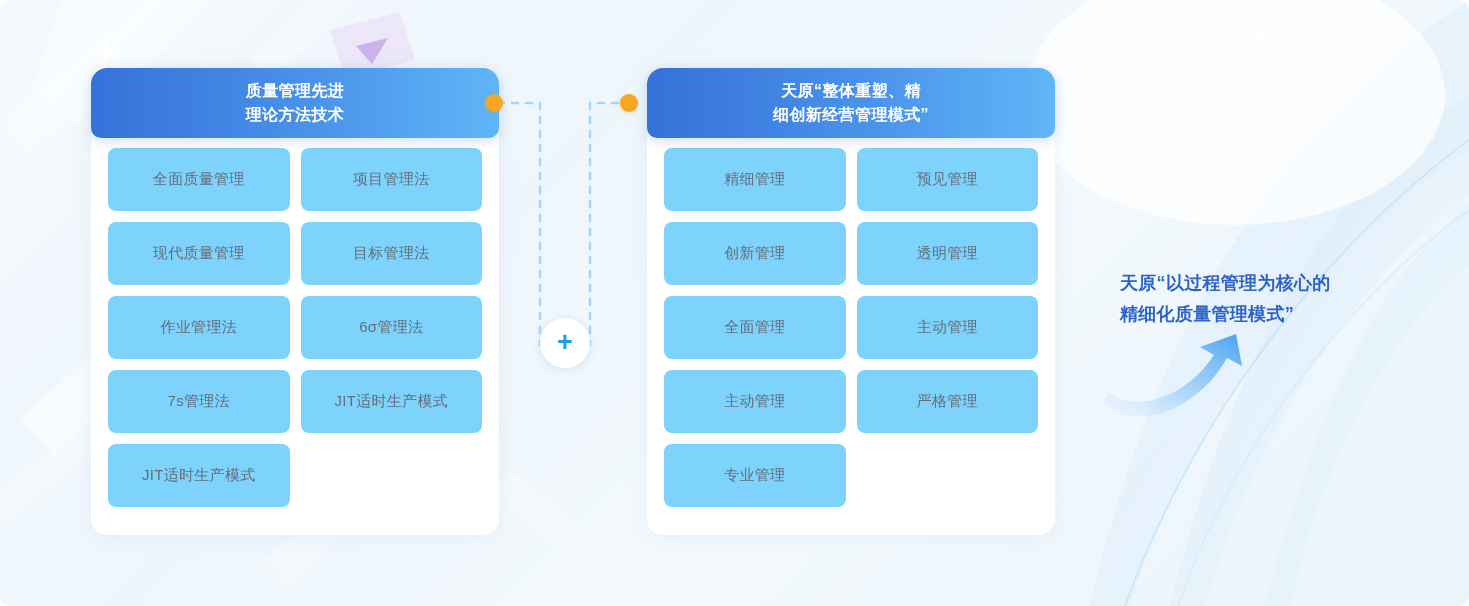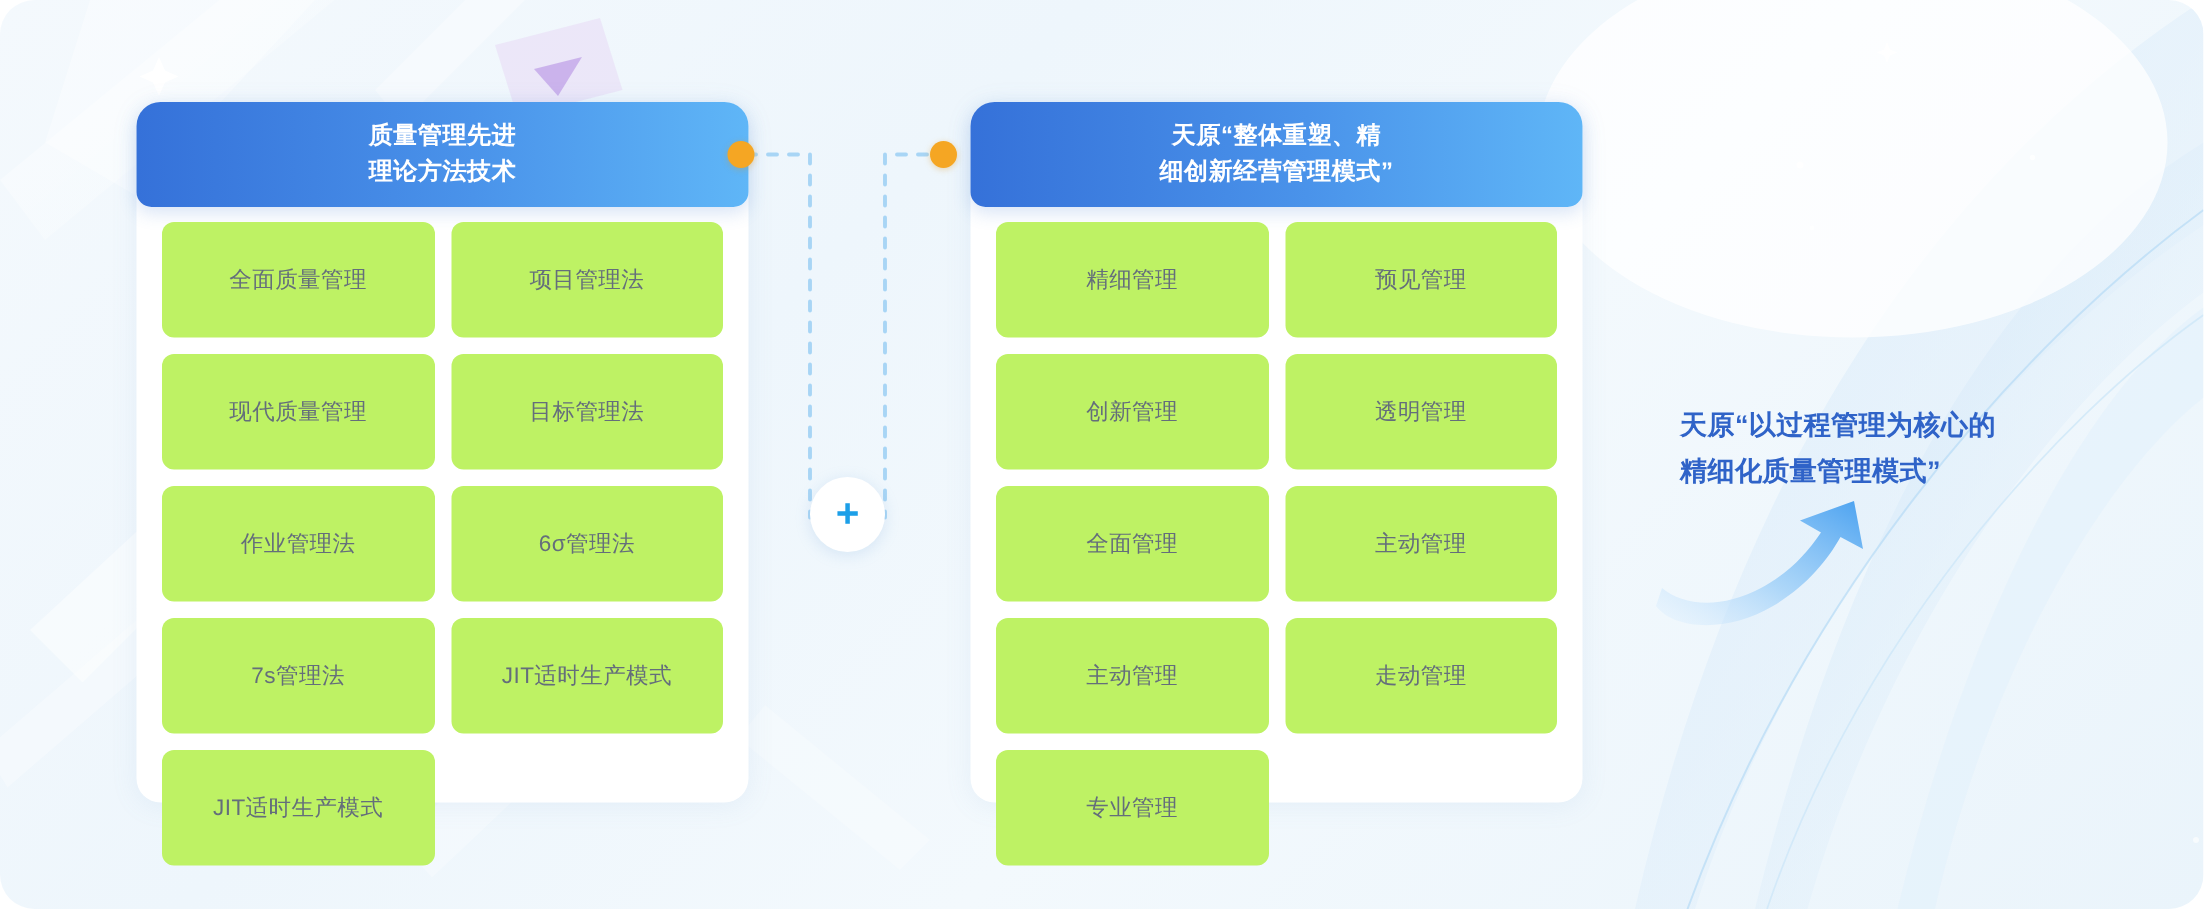--- a/index.html
+++ b/index.html
@@ -2,21 +2,21 @@
 <html><head>
 <meta charset="utf-8">
 <style>
   html,body{margin:0;padding:0;background:#fff;}
   body{font-family:"Liberation Sans","DejaVu Sans",sans-serif;}
 
   .stage{
     position:relative;
     width:1469px;height:606px;
     overflow:hidden;
-    border-radius:23px;
+    border-radius:10px;
     background:linear-gradient(135deg,#f4f9fd 0%,#eef6fc 35%,#f3f9fd 60%,#eaf4fb 100%);
   }
 
   
   .bg-layer{position:absolute;inset:0;overflow:hidden;pointer-events:none;}
   .bg-layer svg{position:absolute;inset:0;width:100%;height:100%;}
 
   
   .panel{
     position:absolute;
@@ -37,21 +37,21 @@
   .panel-head .htxt{
     color:#fff;font-size:16px;font-weight:bold;line-height:24px;
     text-align:center;letter-spacing:.4px;white-space:pre-line;
   }
 
   .grid{
     position:absolute;left:17px;top:80px;right:17px;
     display:grid;grid-template-columns:1fr 1fr;gap:11px 11px;
   }
   .cell{
-    height:77px;border-radius:8px;background:#bef264;
+    height:63px;border-radius:8px;background:#7dd3fc;
     display:flex;align-items:center;justify-content:center;
     color:#646e7b;font-size:15px;letter-spacing:.3px;
   }
 
   
   .connector{position:absolute;left:490px;top:80px;width:150px;height:290px;}
   .connector svg{position:absolute;left:0;top:0;}
   .dot{
     position:absolute;width:18px;height:18px;border-radius:50%;
     background:#f5a623;box-shadow:0 1px 4px rgba(220,150,30,.35);
@@ -151,21 +151,21 @@
 细创新经营管理模式”</div>
     </div>
     <div class="grid">
       <div class="cell">精细管理</div>
       <div class="cell">预见管理</div>
       <div class="cell">创新管理</div>
       <div class="cell">透明管理</div>
       <div class="cell">全面管理</div>
       <div class="cell">主动管理</div>
       <div class="cell">主动管理</div>
-      <div class="cell">走动管理</div>
+      <div class="cell">严格管理</div>
       <div class="cell">专业管理</div>
     </div>
   </div>
 
   <div class="connector">
     <svg width="150" height="290" viewBox="0 0 150 290">
       <path d="M8,23 L50,23 L50,265" fill="none" stroke="#a8d5f5" stroke-width="2.6" stroke-dasharray="6 8" stroke-linecap="round"></path>
       <path d="M142,23 L100,23 L100,265" fill="none" stroke="#a8d5f5" stroke-width="2.6" stroke-dasharray="6 8" stroke-linecap="round"></path>
     </svg>
   </div>

